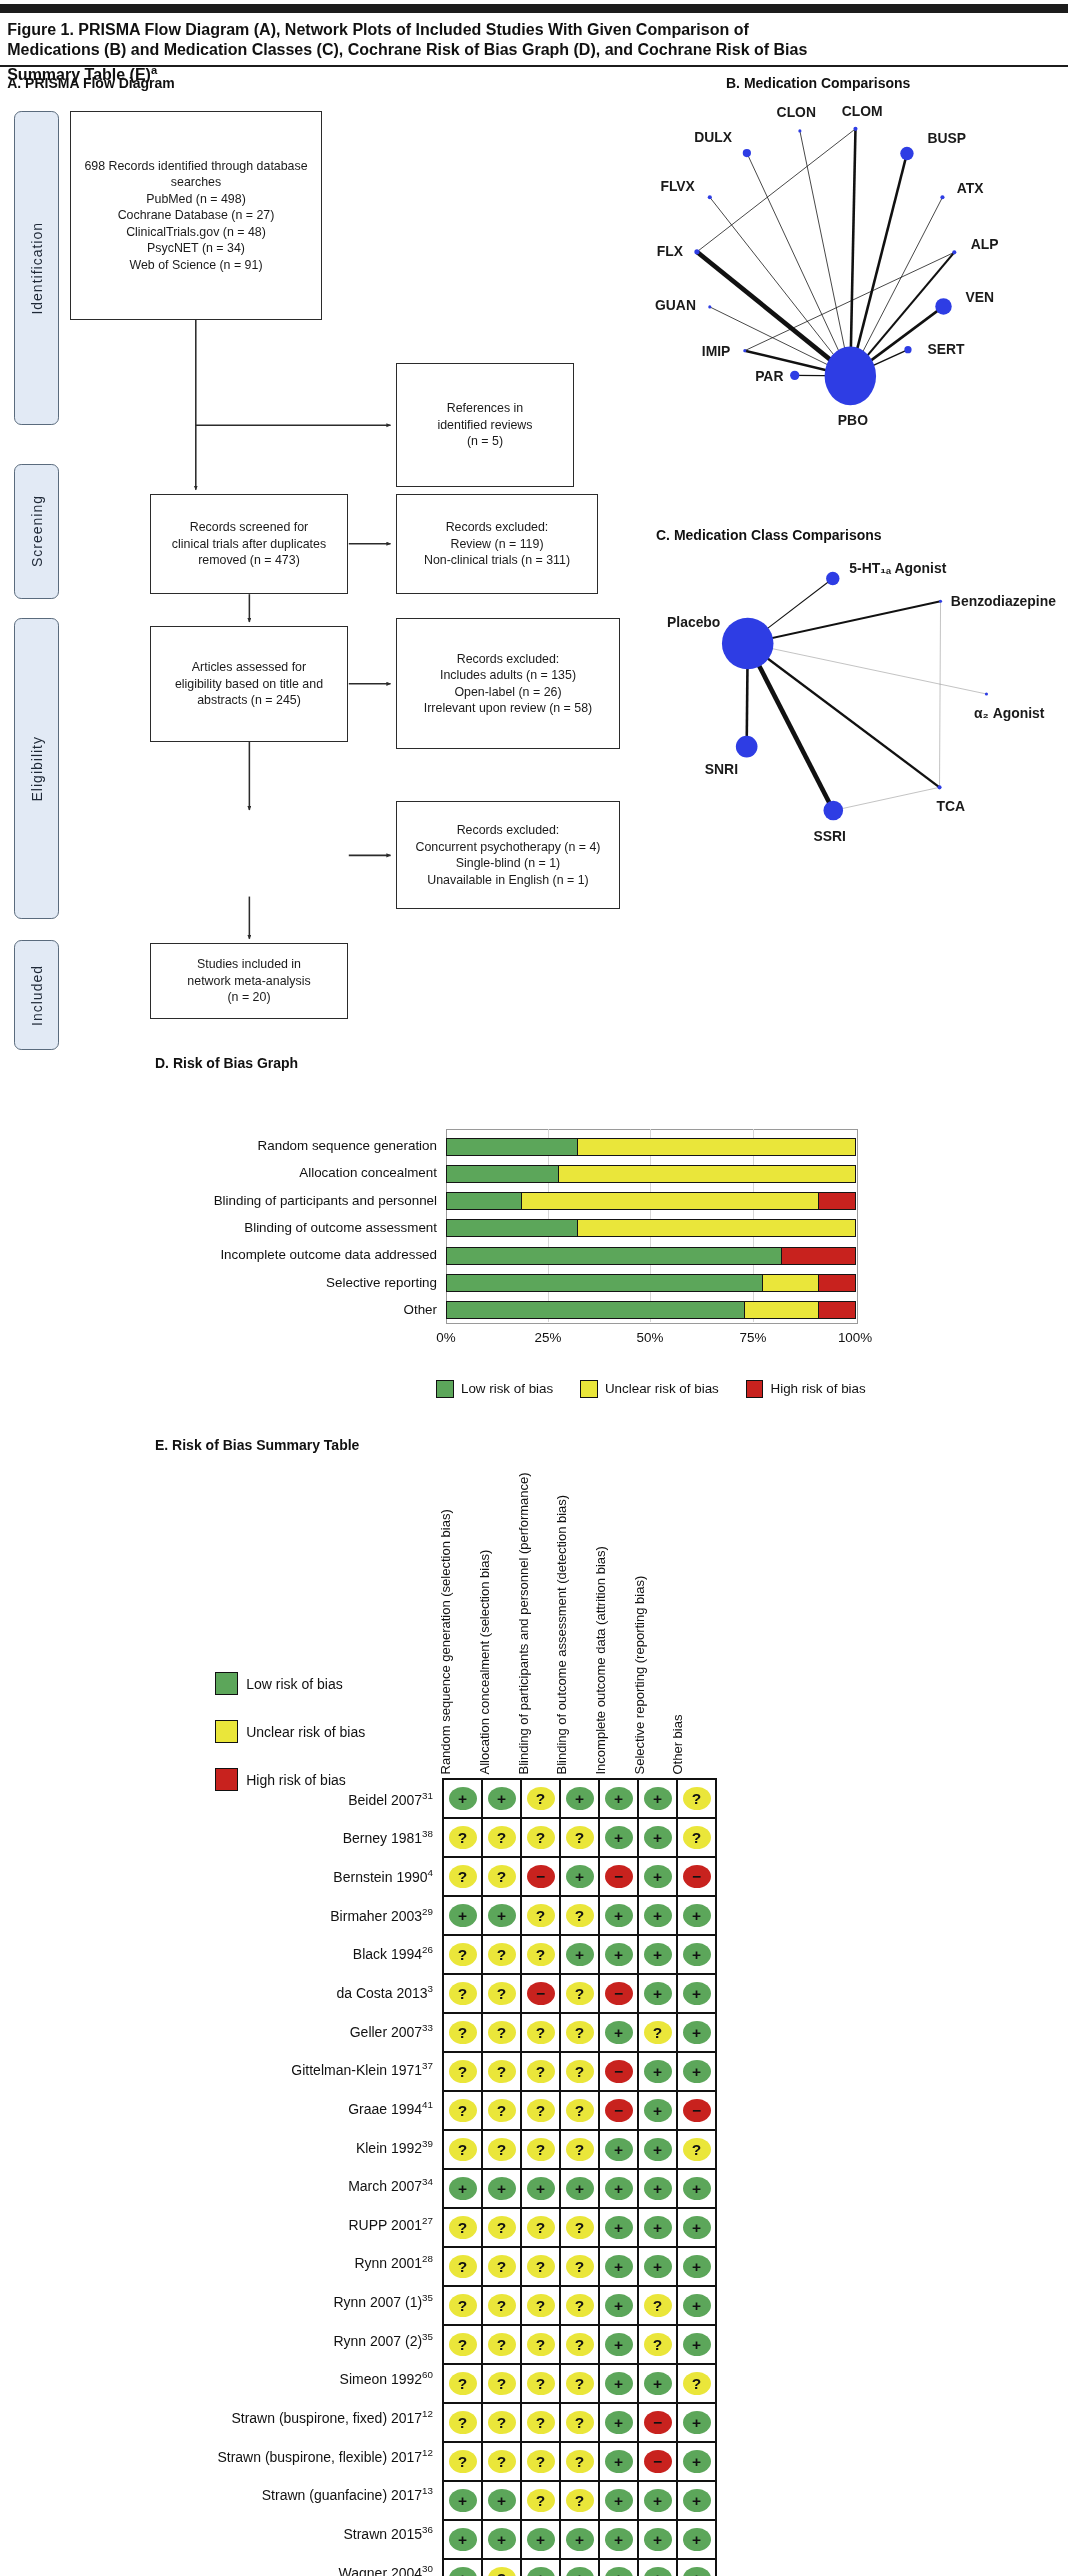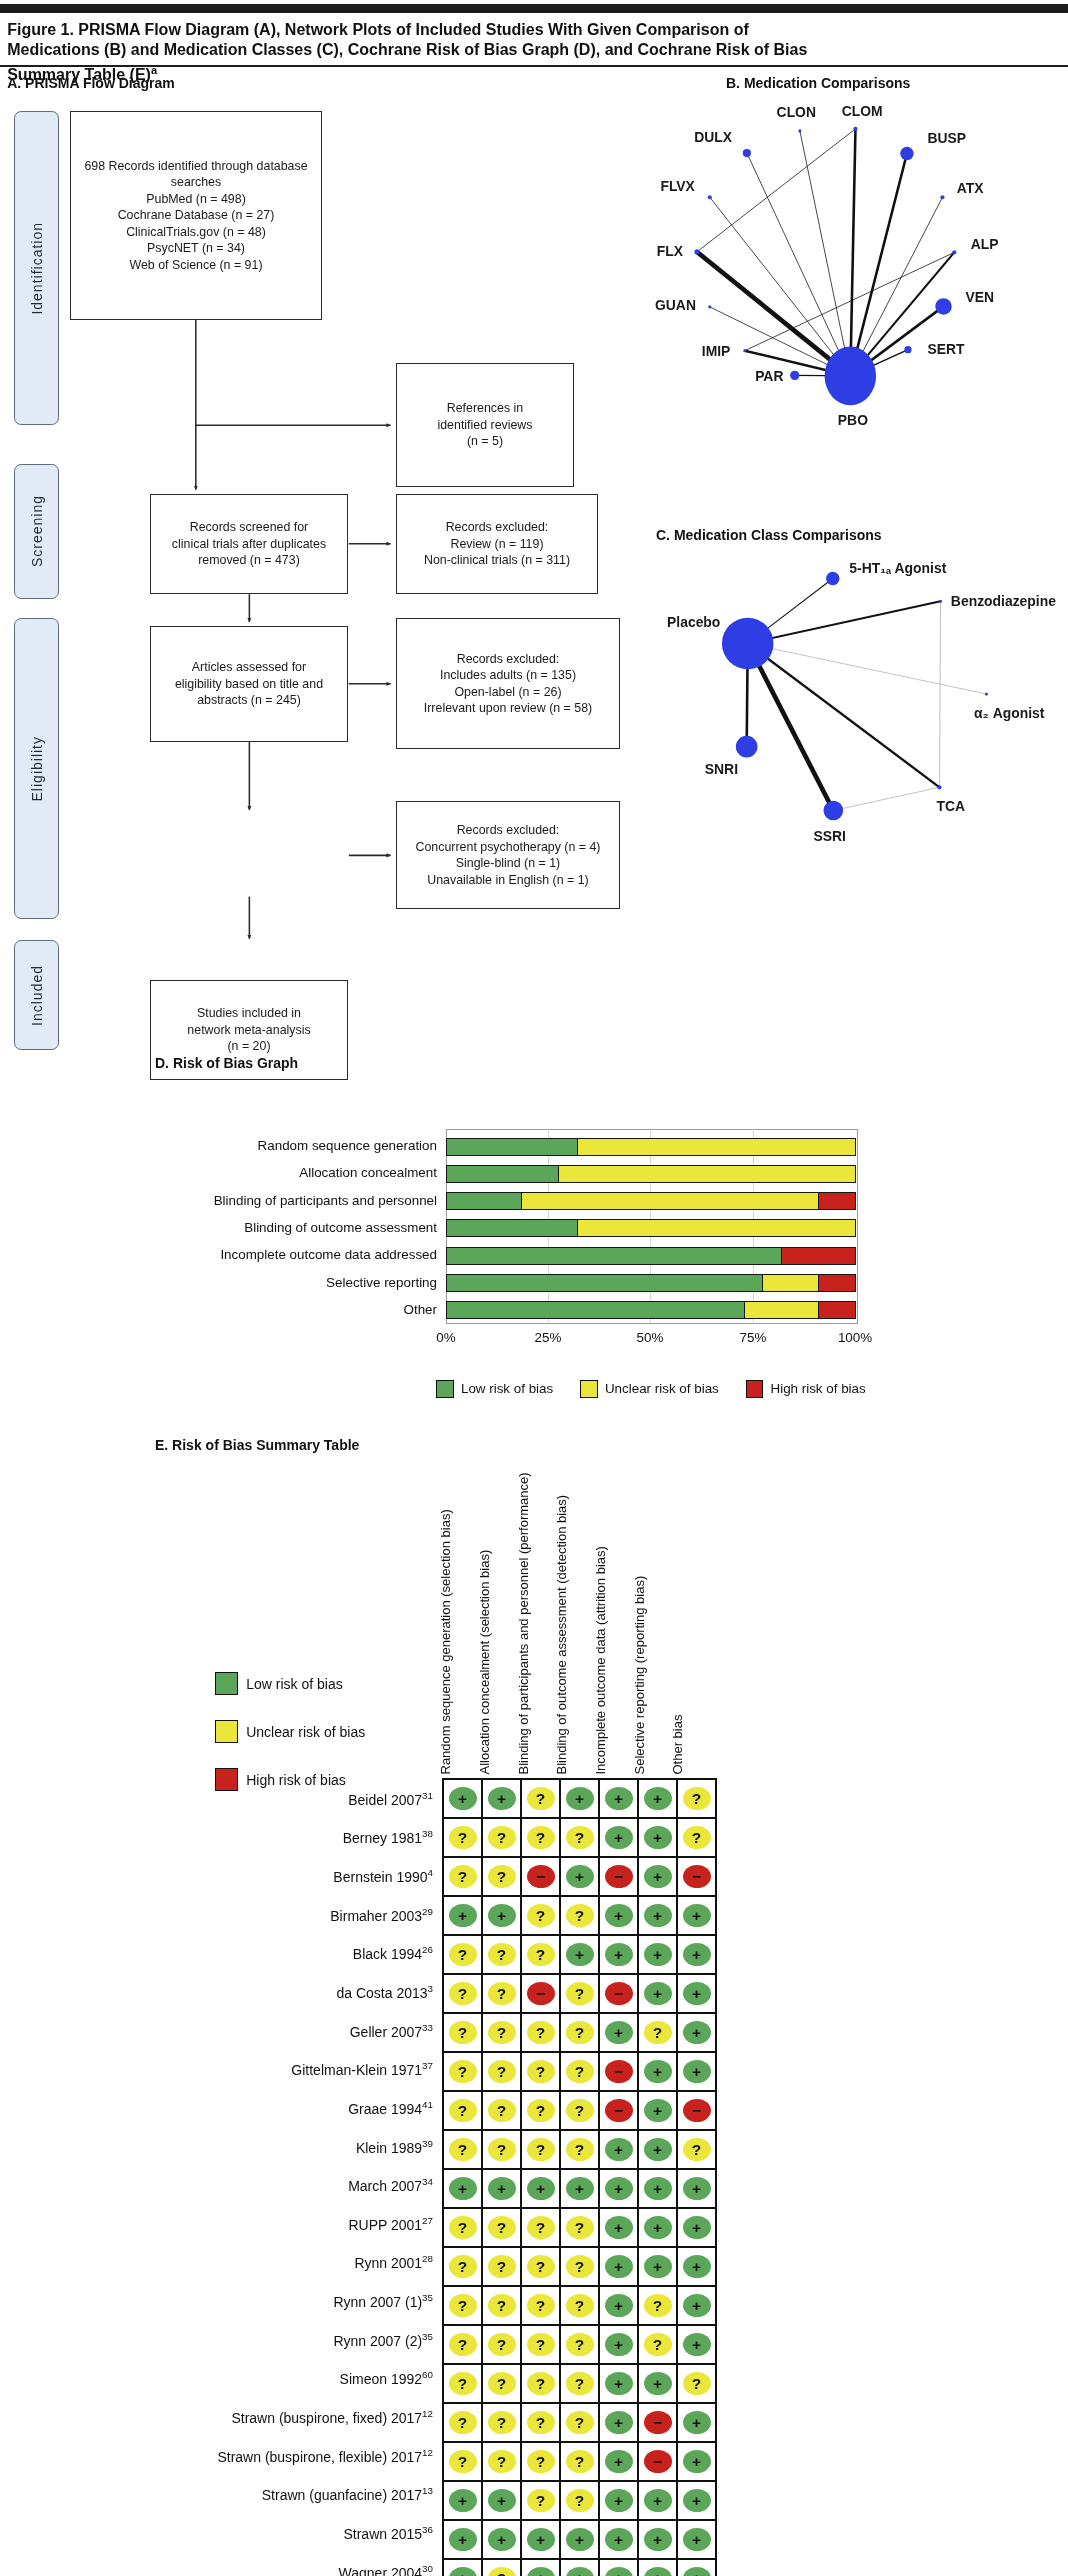--- a/index.html
+++ b/index.html
@@ -99,21 +99,21 @@
 eligibility based on title and
 abstracts (n = 245)</div>
   <div class="abs flow-box" style="left:396px;top:618px;width:224px;height:131px;">Records excluded:
 Includes adults (n = 135)
 Open-label (n = 26)
 Irrelevant upon review (n = 58)</div>
   <div class="abs flow-box" style="left:396px;top:801px;width:224px;height:108px;">Records excluded:
 Concurrent psychotherapy (n = 4)
 Single-blind (n = 1)
 Unavailable in English (n = 1)</div>
-  <div class="abs flow-box" style="left:150px;top:980px;width:198px;height:100px;">Studies included in
+  <div class="abs flow-box" style="left:150px;top:943px;width:198px;height:76px;">Studies included in
 network meta-analysis
 (n = 20)</div>
 
   <svg id="svgB" class="abs" style="left:644px;top:100px;" width="425" height="350" viewBox="1250 195 824 680">
       <line x1="1650" y1="731" x2="1552" y2="255" stroke="#111111" stroke-width="1.5"></line>
       <line x1="1650" y1="731" x2="1660" y2="251" stroke="#111111" stroke-width="5"></line>
       <line x1="1650" y1="731" x2="1449" y2="298" stroke="#111111" stroke-width="1.5"></line>
       <line x1="1650" y1="731" x2="1377" y2="384" stroke="#111111" stroke-width="1.5"></line>
       <line x1="1650" y1="731" x2="1352" y2="490" stroke="#111111" stroke-width="9"></line>
       <line x1="1650" y1="731" x2="1377" y2="597" stroke="#111111" stroke-width="1.5"></line>
@@ -227,21 +227,21 @@
   <div id="e-study-labels">
       <div class="abs study-label" style="left: 129px; top: 1790px; width: 304px;"><span>Beidel 2007</span><sup>31</sup></div>
       <div class="abs study-label" style="left: 129px; top: 1828px; width: 304px;"><span>Berney 1981</span><sup>38</sup></div>
       <div class="abs study-label" style="left: 129px; top: 1867px; width: 304px;"><span>Bernstein 1990</span><sup>4</sup></div>
       <div class="abs study-label" style="left: 129px; top: 1906px; width: 304px;"><span>Birmaher 2003</span><sup>29</sup></div>
       <div class="abs study-label" style="left: 129px; top: 1944px; width: 304px;"><span>Black 1994</span><sup>26</sup></div>
       <div class="abs study-label" style="left: 129px; top: 1983px; width: 304px;"><span>da Costa 2013</span><sup>3</sup></div>
       <div class="abs study-label" style="left: 129px; top: 2022px; width: 304px;"><span>Geller 2007</span><sup>33</sup></div>
       <div class="abs study-label" style="left: 129px; top: 2060px; width: 304px;"><span>Gittelman-Klein 1971</span><sup>37</sup></div>
       <div class="abs study-label" style="left: 129px; top: 2099px; width: 304px;"><span>Graae 1994</span><sup>41</sup></div>
-      <div class="abs study-label" style="left: 129px; top: 2138px; width: 304px;"><span>Klein 1989</span><sup>39</sup></div>
+      <div class="abs study-label" style="left: 129px; top: 2138px; width: 304px;"><span>Klein 1992</span><sup>39</sup></div>
       <div class="abs study-label" style="left: 129px; top: 2176px; width: 304px;"><span>March 2007</span><sup>34</sup></div>
       <div class="abs study-label" style="left: 129px; top: 2215px; width: 304px;"><span>RUPP 2001</span><sup>27</sup></div>
       <div class="abs study-label" style="left: 129px; top: 2253px; width: 304px;"><span>Rynn 2001</span><sup>28</sup></div>
       <div class="abs study-label" style="left: 129px; top: 2292px; width: 304px;"><span>Rynn 2007 (1)</span><sup>35</sup></div>
       <div class="abs study-label" style="left: 129px; top: 2331px; width: 304px;"><span>Rynn 2007 (2)</span><sup>35</sup></div>
       <div class="abs study-label" style="left: 129px; top: 2369px; width: 304px;"><span>Simeon 1992</span><sup>60</sup></div>
       <div class="abs study-label" style="left: 129px; top: 2408px; width: 304px;"><span>Strawn (buspirone, fixed) 2017</span><sup>12</sup></div>
       <div class="abs study-label" style="left: 129px; top: 2447px; width: 304px;"><span>Strawn (buspirone, flexible) 2017</span><sup>12</sup></div>
       <div class="abs study-label" style="left: 129px; top: 2485px; width: 304px;"><span>Strawn (guanfacine) 2017</span><sup>13</sup></div>
       <div class="abs study-label" style="left: 129px; top: 2524px; width: 304px;"><span>Strawn 2015</span><sup>36</sup></div>

